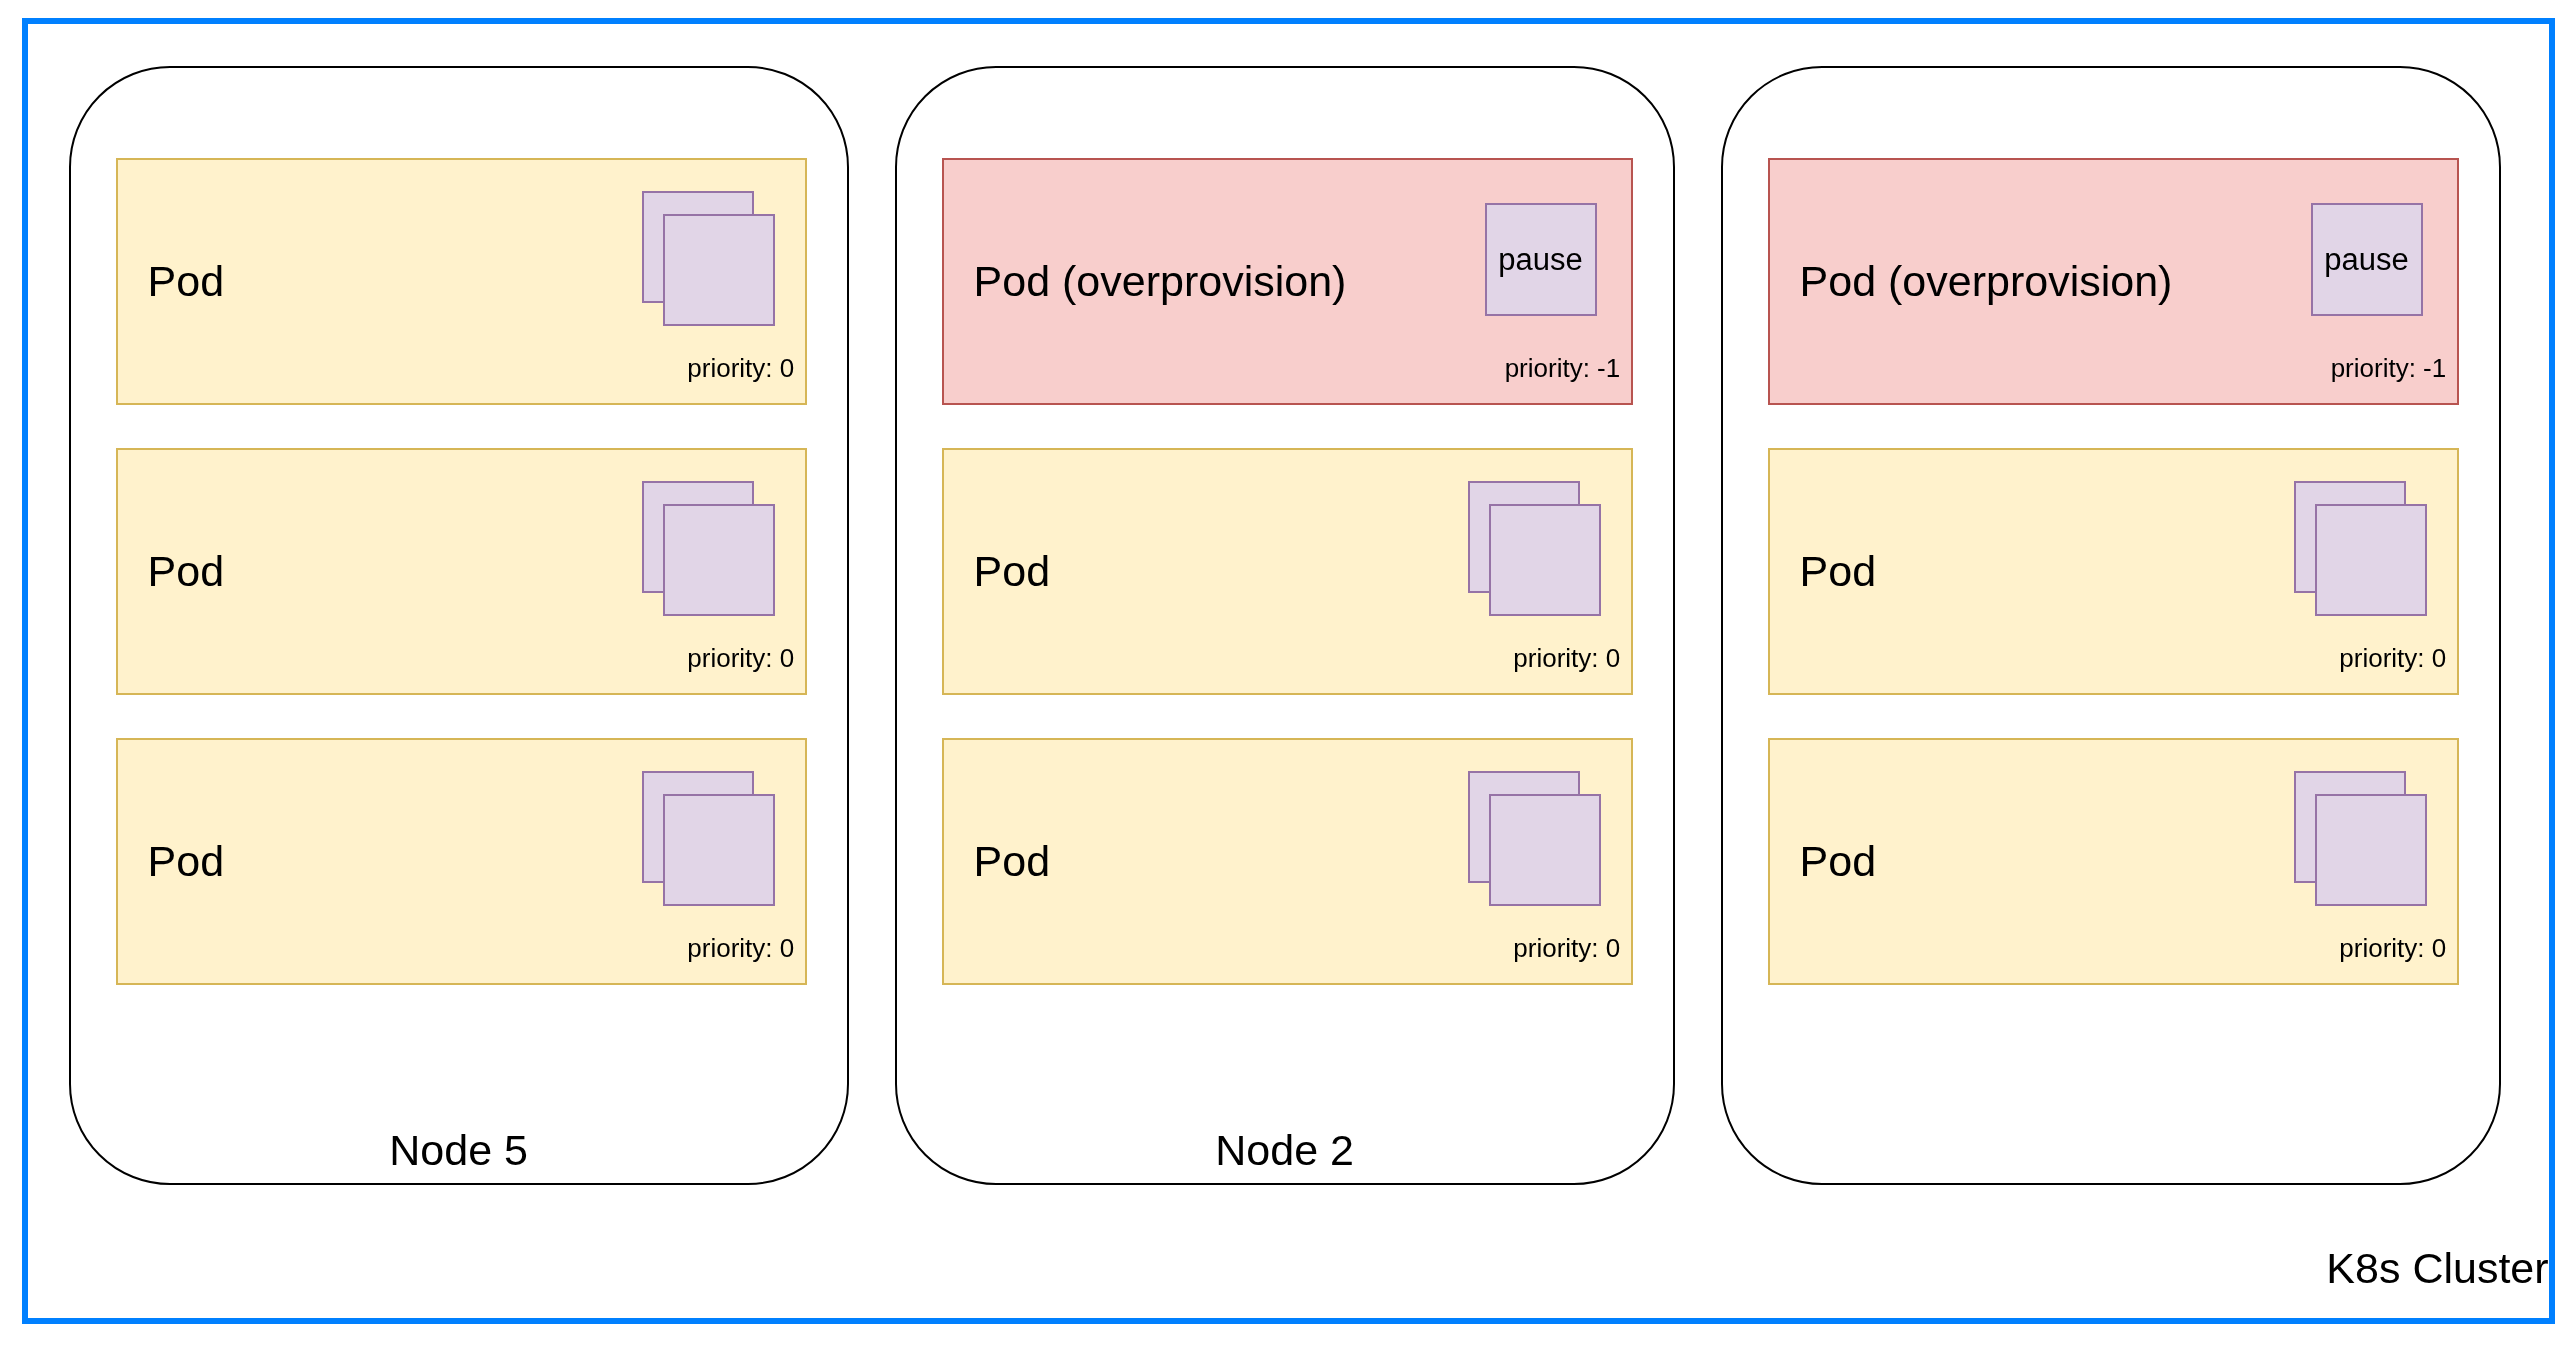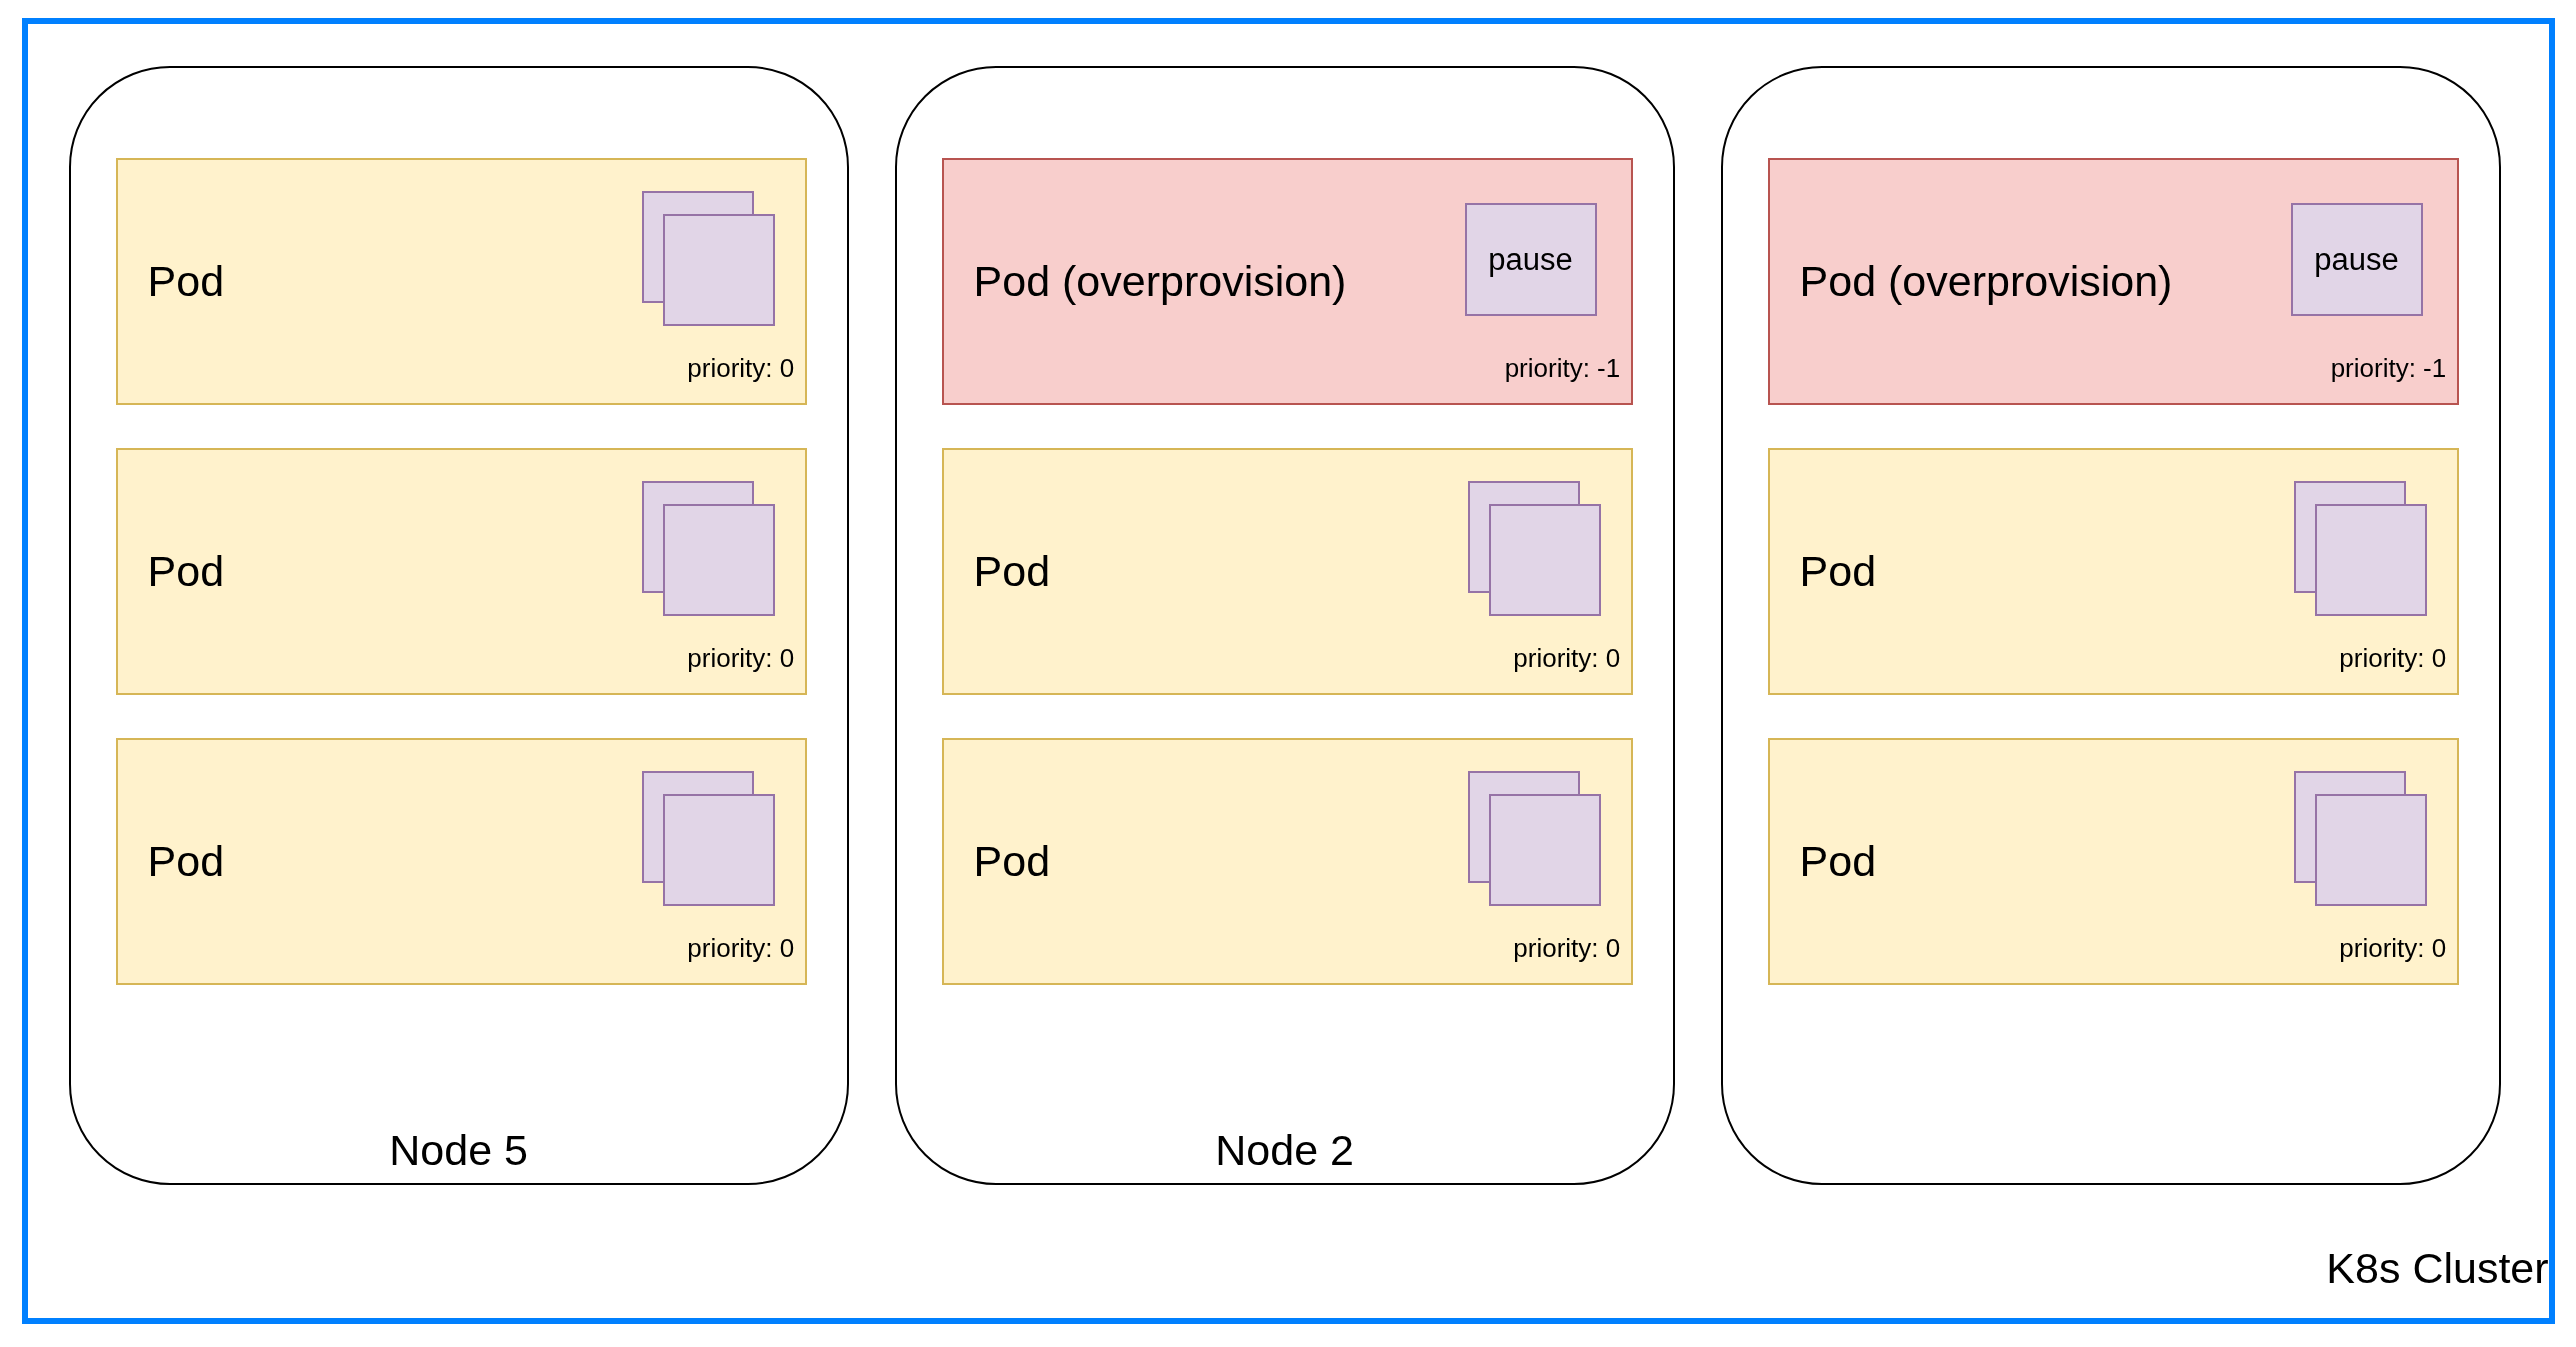--- a/index.html
+++ b/index.html
@@ -91,21 +91,21 @@
     width:112px;height:112px;
     background:var(--container-fill);
     border:2.2px solid var(--container-border);
     box-sizing:border-box;
   }
   .container-sq.back{left:0;top:0;}
   .container-sq.front{left:21.6px;top:23px;}
   .pause-box{
     position:absolute;
     top:43px;right:34px;
-    width:132px;height:113px;
+    width:112px;height:113px;
     background:var(--container-fill);
     border:2.2px solid var(--container-border);
     box-sizing:border-box;
     display:flex;
     align-items:center;
     justify-content:center;
   }
   .pause-label{
     font-size:31px;
     line-height:1;

